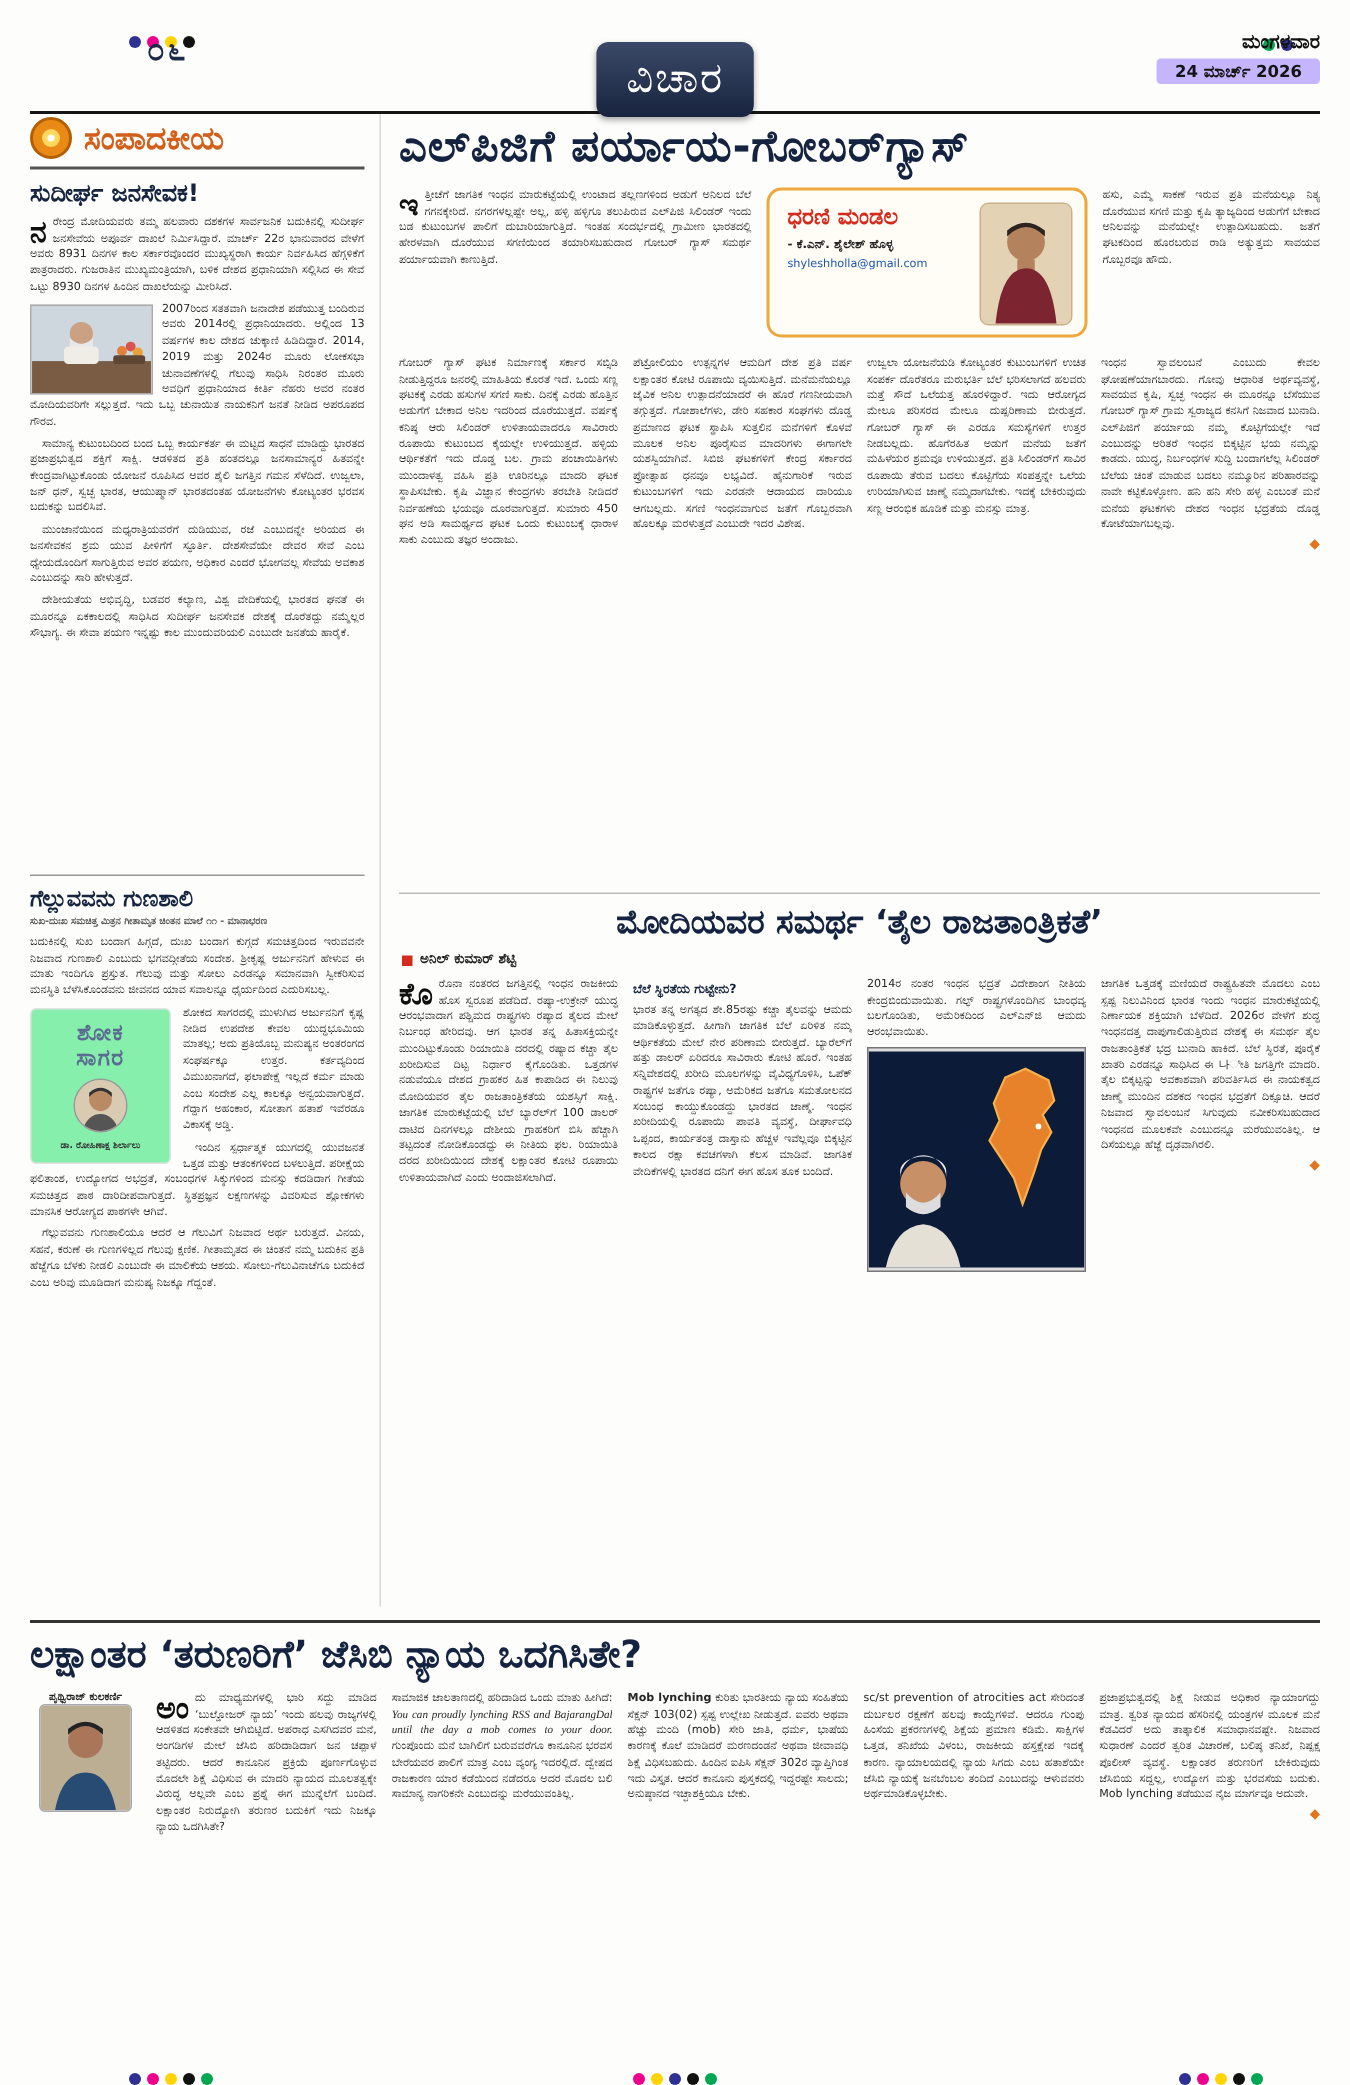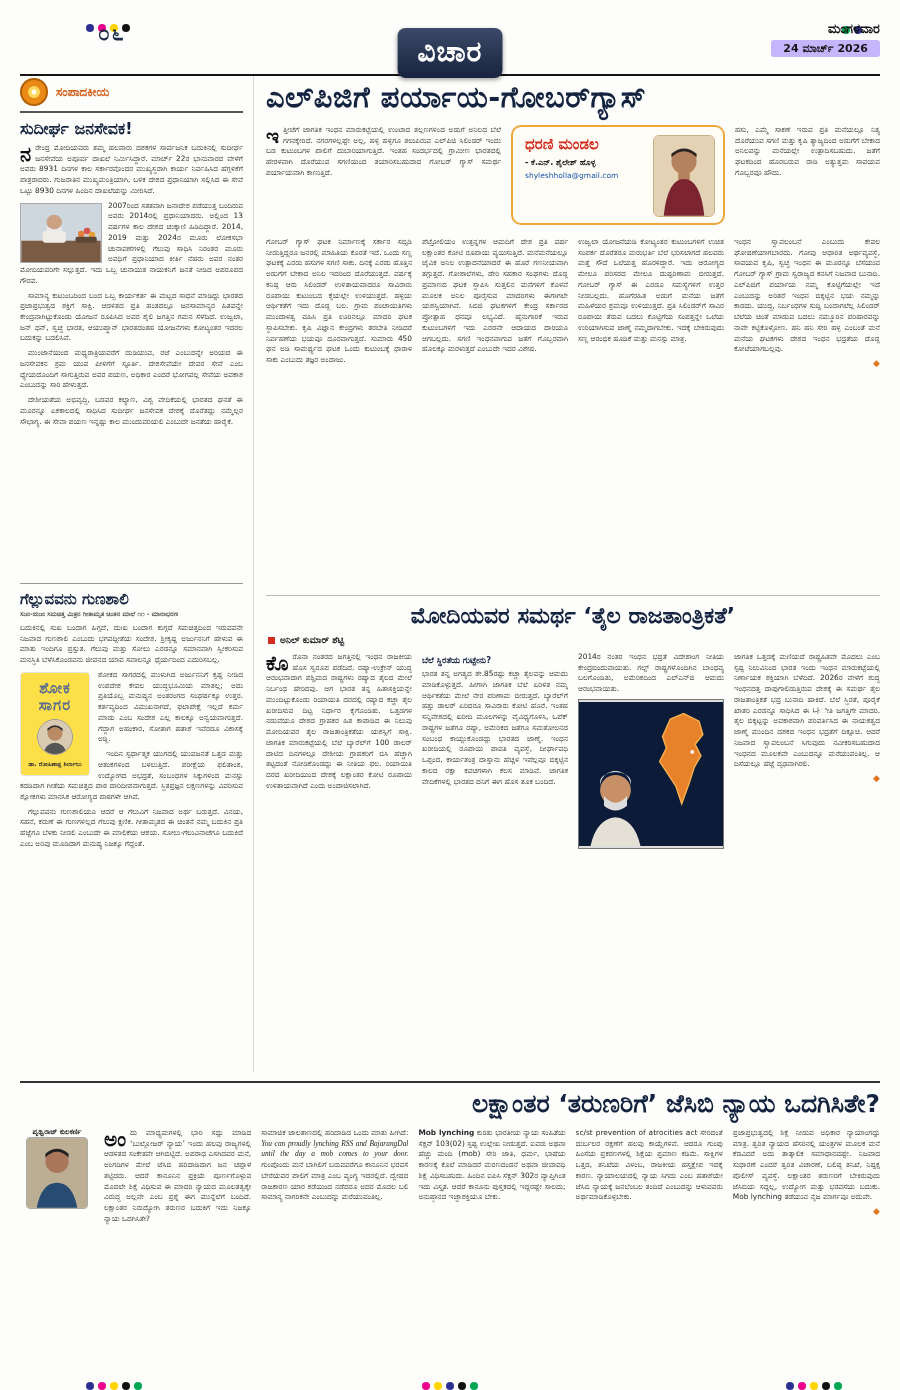--- a/index.html
+++ b/index.html
@@ -16,48 +16,48 @@
 
   
   .masthead{margin-top:18px;display:flex;align-items:flex-start;position:relative;border-bottom:2px solid #151515;padding-bottom:8px;min-height:58px}
   .mast-left{width:250px}
   .logo-pill{width:190px;background:#0c0c0c;border-radius:22px;padding:5px 12px;display:flex;align-items:center;gap:8px}
   .logo-circle{width:27px;height:27px;flex:none}
   .logo-text{display:flex;flex-direction:column;line-height:1.05}
   .logo-title{color:#fff;font-weight:bold;font-size:16px}
   .logo-tagline{color:#ddd;font-size:5px;letter-spacing:.5px;margin-top:2px}
   .page-num{font-size:21px;font-weight:bold;color:#1c2b4a;margin:3px 0 0 78px;letter-spacing:2px}
-  .title-banner{position:absolute;left:50%;transform:translateX(-50%);top:10px;background:linear-gradient(180deg,#3b4a68,#18243f);color:#fff;font-size:28px;font-weight:bold;padding:7px 20px 9px;border-radius:8px;letter-spacing:1px;box-shadow:0 2px 4px rgba(0,0,0,.35)}
+  .title-banner{position:absolute;left:50%;transform:translateX(-50%);top:10px;background:linear-gradient(180deg,#3b4a68,#18243f);color:#fff;font-size:28px;font-weight:normal;padding:7px 20px 9px;border-radius:8px;letter-spacing:1px;box-shadow:0 2px 4px rgba(0,0,0,.35)}
   .mast-right{margin-left:auto;text-align:right;padding-top:3px}
   .weekday{font-size:13px;font-weight:bold;color:#111}
   .date-pill{display:inline-block;background:#c4b5fd;color:#151515;font-size:11px;font-weight:bold;padding:2px 12px;border-radius:3px;margin-top:3px}
   .city-row{text-align:right;font-size:9px;color:#222;padding:2px 0 4px}
 
   
   .content{display:flex;gap:12px}
   .left-col{width:234px;flex:none;border-right:1px solid #d8d8d8;padding-right:10px}
   .right-area{flex:1;min-width:0}
 
   
   .edit-head{display:flex;align-items:center;gap:8px;padding:2px 0 5px;border-bottom:2px solid #555;margin-bottom:6px}
   .edit-badge{width:28px;height:28px;flex:none}
-  .edit-label{color:#d2601a;font-weight:bold;font-size:12px}
+  .edit-label{color:#d2601a;font-weight:bold;font-size:21px}
   .left-h1{font-size:16px;font-weight:bold;color:#15243f;margin:3px 0 5px}
   .body{font-size:7.4px;line-height:1.45;text-align:justify;color:#262626}
   .body p{margin-bottom:4px;text-indent:8px}
   .body p.first{text-indent:0}
   .clip{overflow:hidden}
   .dropcap{float:left;font-size:20px;font-weight:bold;line-height:1;padding:1px 4px 0 0;color:#101010}
   .photo{border:1px solid #aaa;background:#ddd;overflow:hidden}
   .photo svg{display:block;width:100%;height:100%}
   .modi-desk{float:left;width:82px;height:60px;margin:2px 6px 2px 0}
   .left-divider{border-top:1px solid #999;margin:8px 0 6px}
   .left-h2{font-size:15px;font-weight:bold;color:#15243f;margin-bottom:2px}
   .subline{font-size:6.4px;font-weight:bold;color:#555;margin-bottom:5px}
-  .shoka-box{float:left;width:70px;margin:2px 8px 2px 0;text-align:center;border:1px solid #e2e2e2;background:#fde047;padding:7px 4px;border-radius:4px}
+  .shoka-box{float:left;width:94px;margin:2px 8px 2px 0;text-align:center;border:1px solid #e2e2e2;background:#86efac;padding:7px 4px;border-radius:4px}
   .shoka-title{font-size:15px;font-weight:bold;color:#5a6c8f;line-height:1.12;letter-spacing:1px}
   .shoka-avatar{display:block;width:36px;height:36px;border-radius:50%;margin:5px auto;overflow:hidden;border:1px solid #999;background:#cfc4b0}
   .shoka-avatar svg{display:block;width:100%;height:100%}
   .shoka-author{font-size:6px;font-weight:bold;color:#333}
 
   
   .lead-headline{font-size:29px;font-weight:bold;text-align:left;color:#14233f;margin:4px 0 10px;letter-spacing:.5px}
   .lead-top{display:flex;gap:10px;height:104px;margin-bottom:8px}
   .lead-colA{width:235px;flex:none;height:100%}
   .lead-colB{flex:1;min-width:0;height:100%}
@@ -79,21 +79,21 @@
   .byline-mark{width:7px;height:7px;background:#d42b1e;flex:none}
   .byline-name{font-size:9px;font-weight:bold;color:#222}
   .modi-map{width:100%;height:150px;margin:4px 0;border:1px solid #777}
   .subhead{font-size:8.4px;font-weight:bold;color:#14233f;margin:2px 0 3px;text-indent:0}
   .end-mark{display:block;text-align:right;color:#e0761f;font-size:9px;line-height:1;margin-top:2px}
   .quote-en{font-family:"Liberation Serif","DejaVu Serif",serif;font-style:italic}
   .bold-inline{font-weight:bold}
 
   
   .bottom-rule{border-top:2px solid #333;margin:9px 0 6px}
-  .jcb-headline{font-size:25px;font-weight:bold;text-align:right;color:#14233f;margin:2px 0 9px}
+  .jcb-headline{font-size:25px;font-weight:bold;text-align:left;color:#14233f;margin:2px 0 9px}
   .jcb-content{display:flex;gap:10px;height:205px}
   .jcb-author{width:74px;flex:none;text-align:center}
   .jcb-author-name{font-size:7px;font-weight:bold;margin-bottom:1px;color:#222}
   .jcb-photo{width:62px;height:72px;margin:0 auto;border-radius:4px}
   .cols5{display:flex;gap:10px;flex:1;min-width:0}
   .cols5 .col{flex:1;min-width:0;height:100%}
 </style>
 </head>
 <body>
 
@@ -146,21 +146,21 @@
                 <path d="M26 22 q8 8 16 0 l0 6 q-8 5 -16 0z" fill="#e8e8e8"></path>
                 <rect x="22" y="28" width="24" height="12" rx="3" fill="#f0ede6"></rect>
                 <circle cx="62" cy="31" r="3.4" fill="#e2803a"></circle>
                 <circle cx="68" cy="28" r="3.4" fill="#d9534f"></circle>
                 <circle cx="73" cy="32" r="3.4" fill="#e8a13a"></circle>
                 <rect x="56" y="34" width="22" height="6" rx="2" fill="#5d4634"></rect>
               </svg>
           </span>
           <span>2007ರಿಂದ ಸತತವಾಗಿ ಜನಾದೇಶ ಪಡೆಯುತ್ತ ಬಂದಿರುವ ಅವರು 2014ರಲ್ಲಿ ಪ್ರಧಾನಿಯಾದರು. ಅಲ್ಲಿಂದ 13 ವರ್ಷಗಳ ಕಾಲ ದೇಶದ ಚುಕ್ಕಾಣಿ ಹಿಡಿದಿದ್ದಾರೆ. 2014, 2019 ಮತ್ತು 2024ರ ಮೂರು ಲೋಕಸಭಾ ಚುನಾವಣೆಗಳಲ್ಲಿ ಗೆಲುವು ಸಾಧಿಸಿ ನಿರಂತರ ಮೂರು ಅವಧಿಗೆ ಪ್ರಧಾನಿಯಾದ ಕೀರ್ತಿ ನೆಹರು ಅವರ ನಂತರ ಮೋದಿಯವರಿಗೇ ಸಲ್ಲುತ್ತದೆ. ಇದು ಒಬ್ಬ ಚುನಾಯಿತ ನಾಯಕನಿಗೆ ಜನತೆ ನೀಡಿದ ಅಪರೂಪದ ಗೌರವ.</span>
         </p>
-        <p>ಸಾಮಾನ್ಯ ಕುಟುಂಬದಿಂದ ಬಂದ ಒಬ್ಬ ಕಾರ್ಯಕರ್ತ ಈ ಮಟ್ಟದ ಸಾಧನೆ ಮಾಡಿದ್ದು ಭಾರತದ ಪ್ರಜಾಪ್ರಭುತ್ವದ ಶಕ್ತಿಗೆ ಸಾಕ್ಷಿ. ಆಡಳಿತದ ಪ್ರತಿ ಹಂತದಲ್ಲೂ ಜನಸಾಮಾನ್ಯರ ಹಿತವನ್ನೇ ಕೇಂದ್ರವಾಗಿಟ್ಟುಕೊಂಡು ಯೋಜನೆ ರೂಪಿಸಿದ ಅವರ ಶೈಲಿ ಜಗತ್ತಿನ ಗಮನ ಸೆಳೆದಿದೆ. ಉಜ್ವಲಾ, ಜನ್ ಧನ್, ಸ್ವಚ್ಛ ಭಾರತ, ಆಯುಷ್ಮಾನ್ ಭಾರತದಂತಹ ಯೋಜನೆಗಳು ಕೋಟ್ಯಂತರ ಇದರಲ ಬದುಕನ್ನು ಬದಲಿಸಿವೆ.</p>
+        <p>ಸಾಮಾನ್ಯ ಕುಟುಂಬದಿಂದ ಬಂದ ಒಬ್ಬ ಕಾರ್ಯಕರ್ತ ಈ ಮಟ್ಟದ ಸಾಧನೆ ಮಾಡಿದ್ದು ಭಾರತದ ಪ್ರಜಾಪ್ರಭುತ್ವದ ಶಕ್ತಿಗೆ ಸಾಕ್ಷಿ. ಆಡಳಿತದ ಪ್ರತಿ ಹಂತದಲ್ಲೂ ಜನಸಾಮಾನ್ಯರ ಹಿತವನ್ನೇ ಕೇಂದ್ರವಾಗಿಟ್ಟುಕೊಂಡು ಯೋಜನೆ ರೂಪಿಸಿದ ಅವರ ಶೈಲಿ ಜಗತ್ತಿನ ಗಮನ ಸೆಳೆದಿದೆ. ಉಜ್ವಲಾ, ಜನ್ ಧನ್, ಸ್ವಚ್ಛ ಭಾರತ, ಆಯುಷ್ಮಾನ್ ಭಾರತದಂತಹ ಯೋಜನೆಗಳು ಕೋಟ್ಯಂತರ ಭರವಸ ಬದುಕನ್ನು ಬದಲಿಸಿವೆ.</p>
         <p>ಮುಂಜಾನೆಯಿಂದ ಮಧ್ಯರಾತ್ರಿಯವರೆಗೆ ದುಡಿಯುವ, ರಜೆ ಎಂಬುದನ್ನೇ ಅರಿಯದ ಈ ಜನಸೇವಕನ ಶ್ರಮ ಯುವ ಪೀಳಿಗೆಗೆ ಸ್ಫೂರ್ತಿ. ದೇಶಸೇವೆಯೇ ದೇವರ ಸೇವೆ ಎಂಬ ಧ್ಯೇಯದೊಂದಿಗೆ ಸಾಗುತ್ತಿರುವ ಅವರ ಪಯಣ, ಅಧಿಕಾರ ಎಂದರೆ ಭೋಗವಲ್ಲ ಸೇವೆಯ ಅವಕಾಶ ಎಂಬುದನ್ನು ಸಾರಿ ಹೇಳುತ್ತದೆ.</p>
         <p>ದೇಶೀಯತೆಯ ಅಭಿವೃದ್ಧಿ, ಬಡವರ ಕಲ್ಯಾಣ, ವಿಶ್ವ ವೇದಿಕೆಯಲ್ಲಿ ಭಾರತದ ಘನತೆ ಈ ಮೂರನ್ನೂ ಏಕಕಾಲದಲ್ಲಿ ಸಾಧಿಸಿದ ಸುದೀರ್ಘ ಜನಸೇವಕ ದೇಶಕ್ಕೆ ದೊರೆತದ್ದು ನಮ್ಮೆಲ್ಲರ ಸೌಭಾಗ್ಯ. ಈ ಸೇವಾ ಪಯಣ ಇನ್ನಷ್ಟು ಕಾಲ ಮುಂದುವರಿಯಲಿ ಎಂಬುದೇ ಜನತೆಯ ಹಾರೈಕೆ.</p>
       </div>
       <div class="left-divider"></div>
       <h3 class="left-h2">ಗೆಲ್ಲುವವನು ಗುಣಶಾಲಿ</h3>
       <div class="subline">ಸುಖ-ದುಃಖ ಸಮಚಿತ್ತ ಮಿತ್ರನ ಗೀತಾಮೃತ ಚಿಂತನ ಮಾಲೆ ೧೧ - ಮಾನಾಭರಣ</div>
       <div class="body clip" style="height:446px">
         <p class="first">ಬದುಕಿನಲ್ಲಿ ಸುಖ ಬಂದಾಗ ಹಿಗ್ಗದೆ, ದುಃಖ ಬಂದಾಗ ಕುಗ್ಗದೆ ಸಮಚಿತ್ತದಿಂದ ಇರುವವನೇ ನಿಜವಾದ ಗುಣಶಾಲಿ ಎಂಬುದು ಭಗವದ್ಗೀತೆಯ ಸಂದೇಶ. ಶ್ರೀಕೃಷ್ಣ ಅರ್ಜುನನಿಗೆ ಹೇಳುವ ಈ ಮಾತು ಇಂದಿಗೂ ಪ್ರಸ್ತುತ. ಗೆಲುವು ಮತ್ತು ಸೋಲು ಎರಡನ್ನೂ ಸಮಾನವಾಗಿ ಸ್ವೀಕರಿಸುವ ಮನಸ್ಥಿತಿ ಬೆಳೆಸಿಕೊಂಡವನು ಜೀವನದ ಯಾವ ಸವಾಲನ್ನೂ ಧೈರ್ಯದಿಂದ ಎದುರಿಸಬಲ್ಲ.</p>
         <div class="shoka-box">
           <div class="shoka-title">

